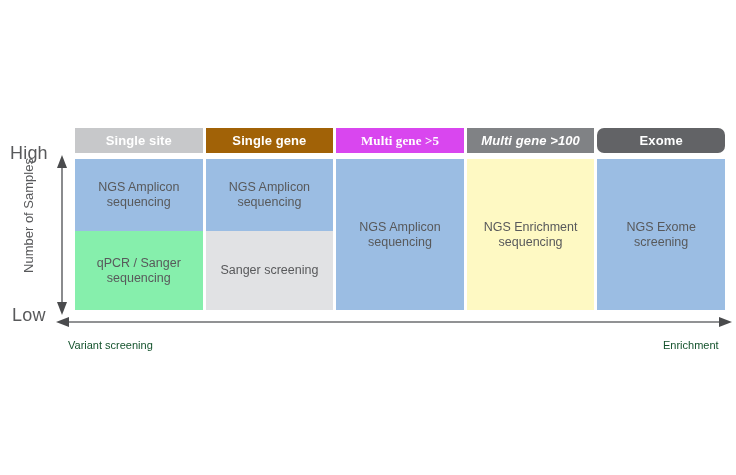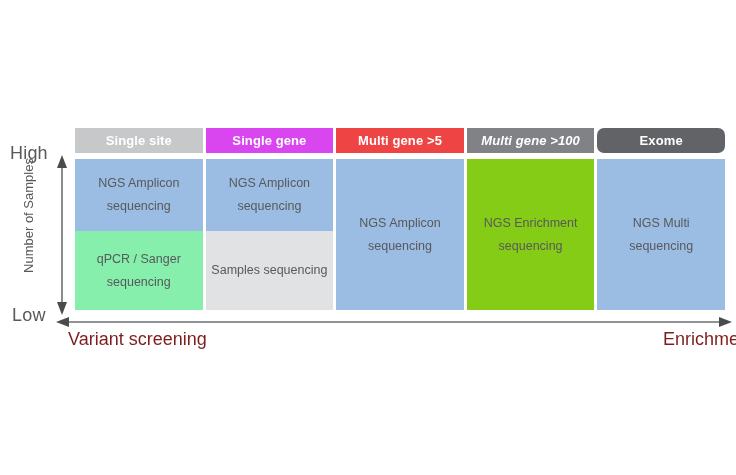--- a/index.html
+++ b/index.html
@@ -90,42 +90,42 @@
     margin-top: 6px;
     display: flex;
     flex-direction: column;
   }
   .cell {
     display: flex;
     align-items: center;
     justify-content: center;
     text-align: center;
     font-size: 12.5px;
-    line-height: 23px;
+    line-height: 15px;
     color: #58595b;
     padding: 0 5px;
     box-sizing: border-box;
   }
   .cell.full   { flex: 1 1 auto; }
   .cell.top    { flex: 0 0 72px; }
   .cell.bottom { flex: 1 1 auto; }
 
   
   #x-arrow {
     position: absolute;
     left: 56px;
     top: 313px;
     width: 676px;
     height: 18px;
   }
   .x-cap {
     position: absolute;
-    top: 329px;
-    font-size: 18px;
-    color: #7f1d1d;
+    top: 339px;
+    font-size: 11px;
+    color: #14532d;
     white-space: nowrap;
   }
   #x-left  { left: 68px; }
   #x-right { left: 663px; }
 </style>
 </head>
 <body>
 
 <div id="figure">
 
@@ -146,45 +146,45 @@
 
     <div class="column">
       <div class="col-header" style="background-color: rgb(199, 200, 202);">Single site</div>
       <div class="col-body">
         <div class="cell top" style="background-color: rgb(155, 189, 227);">NGS Amplicon sequencing</div>
         <div class="cell bottom" style="background-color: #86efac;">qPCR / Sanger sequencing</div>
       </div>
     </div>
 
     <div class="column">
-      <div class="col-header" style="background-color: #d946ef;">Single gene</div>
+      <div class="col-header" style="background-color: #a16207;">Single gene</div>
       <div class="col-body">
         <div class="cell top" style="background-color: rgb(155, 189, 227);">NGS Amplicon sequencing</div>
-        <div class="cell bottom" style="background-color: rgb(225, 226, 228);">Samples sequencing</div>
+        <div class="cell bottom" style="background-color: rgb(225, 226, 228);">Sanger screening</div>
       </div>
     </div>
 
     <div class="column">
-      <div class="col-header" style="background-color: #ef4444;">Multi gene &gt;5</div>
+      <div class="col-header" style="background-color: #d946ef; font-family: Liberation Serif, serif;">Multi gene &gt;5</div>
       <div class="col-body">
         <div class="cell full" style="background-color: rgb(155, 189, 227);">NGS Amplicon sequencing</div>
       </div>
     </div>
 
     <div class="column">
       <div class="col-header" style="background-color: rgb(128, 130, 133); font-style: italic;">Multi gene &gt;100</div>
       <div class="col-body">
-        <div class="cell full" style="background-color: #84cc16;">NGS Enrichment sequencing</div>
+        <div class="cell full" style="background-color: #fef9c3;">NGS Enrichment sequencing</div>
       </div>
     </div>
 
     <div class="column">
       <div class="col-header" style="background-color: rgb(98, 99, 102); border-radius: 7px;">Exome</div>
       <div class="col-body">
-        <div class="cell full" style="background-color: rgb(155, 189, 227);">NGS Multi sequencing</div>
+        <div class="cell full" style="background-color: rgb(155, 189, 227);">NGS Exome screening</div>
       </div>
     </div>
 
 
   </div>
 
   <svg id="x-arrow" viewBox="0 0 676 18">
     <line x1="12" y1="9" x2="664" y2="9" stroke="#6d6e71" stroke-width="1.6"></line>
     <polygon points="0,9 13,4 13,14" fill="#4a4b4d"></polygon>
     <polygon points="676,9 663,4 663,14" fill="#4a4b4d"></polygon>

